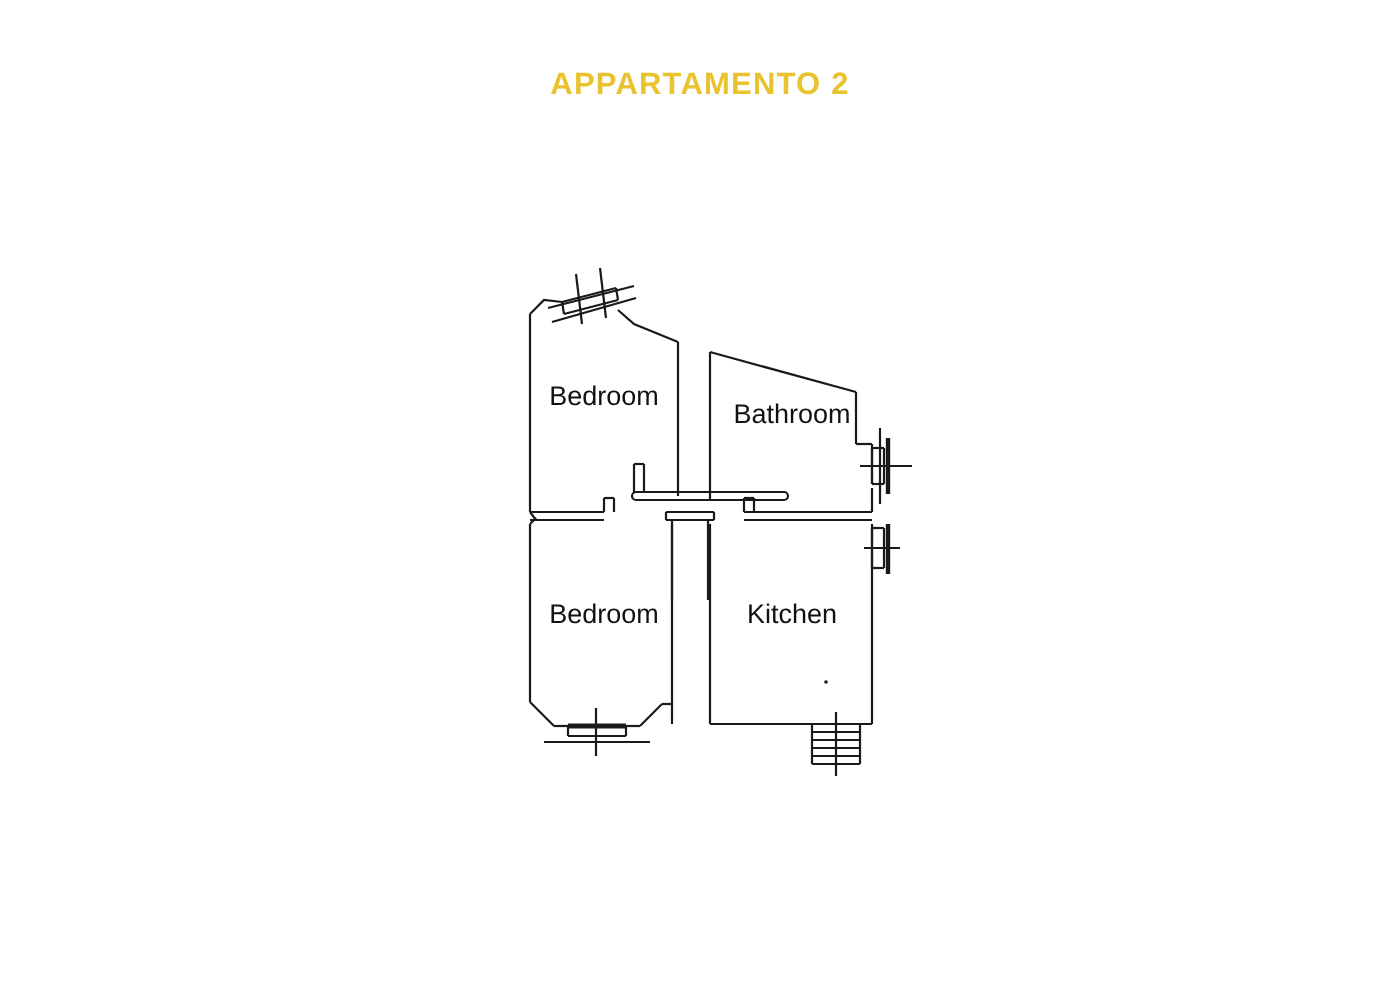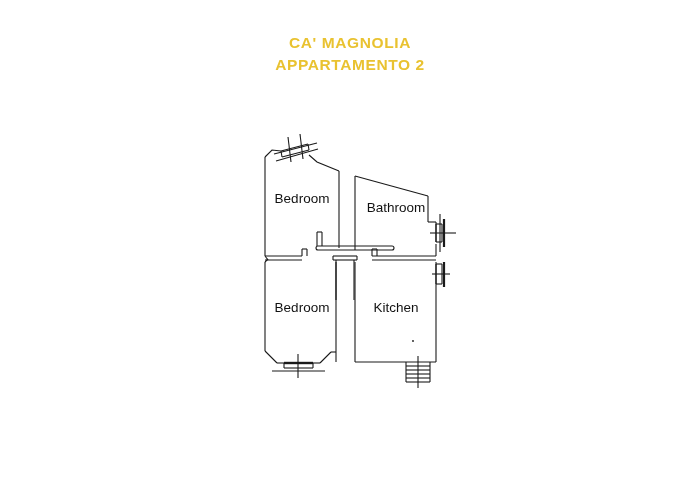--- a/index.html
+++ b/index.html
@@ -49,21 +49,20 @@
     text-anchor: middle;
     dominant-baseline: middle;
   }
 </style>
 </head>
 <body>
 
 <div id="page">
 
   <div id="title-block">
-    <div class="title-line">CA' MAGNOLIA</div>
     <div class="title-line">APPARTAMENTO 2</div>
   </div>
 
   <div id="plan-wrap">
     <svg id="plan-svg" width="700" height="500" viewBox="0 0 700 500" xmlns="http://www.w3.org/2000/svg">
 
       <g fill="none" stroke="#1a1a1a" stroke-width="1.1" stroke-linecap="butt" stroke-linejoin="miter">
 
         <g>
 

